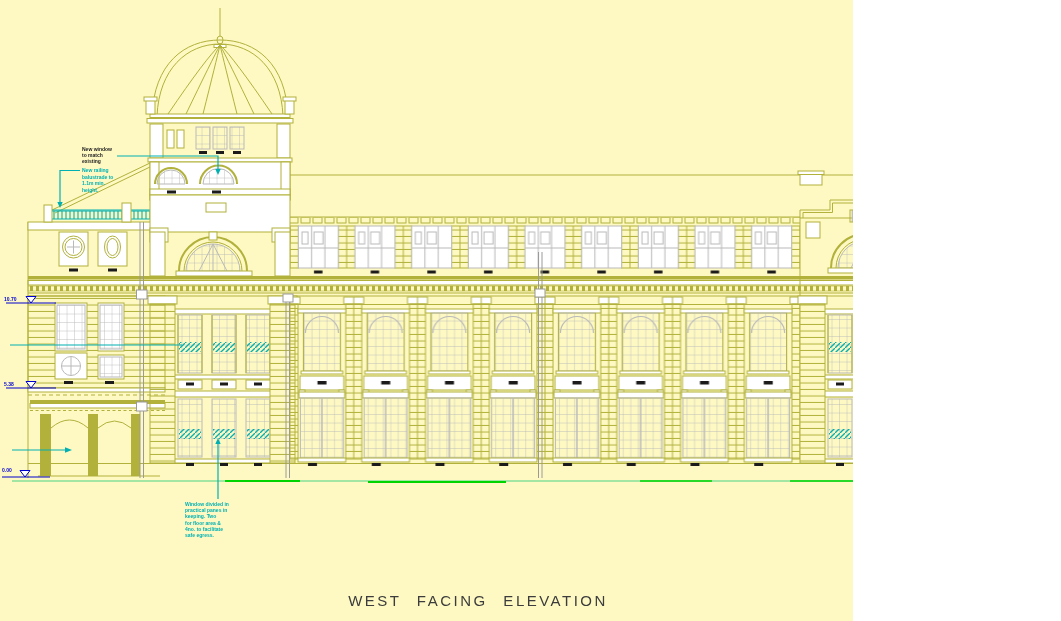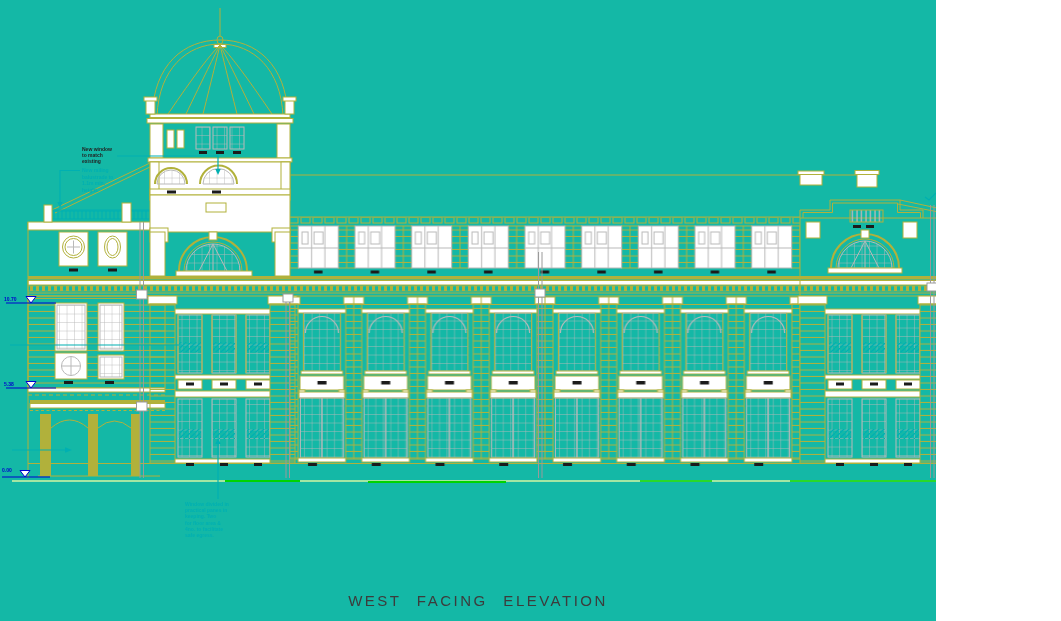--- a/index.html
+++ b/index.html
@@ -1,21 +1,21 @@
 <!DOCTYPE html>
 <html style="--olive: #b1b13b; --glaze: #b9b9b9; --cyan: #00b0b2; --blue: #0000cd; --green_light: #a3e6a3; --green_bright: #00d400; --ink: #1b1b1b; --title: #3c3c3c; --pipe: #9a9a9a;"><head>
 <meta charset="utf-8">
 <style>
   :root{
     --olive:#b1b13b; --glaze:#b9b9b9; --cyan:#00b0b2; --blue:#0000cd;
     --green_light:#a3e6a3; --green_bright:#00d400; --ink:#1b1b1b; --title:#3c3c3c;
     --pipe:#9a9a9a;
   }
   html,body{margin:0;padding:0;background:#ffffff;}
-  .stage{position:relative;width:936px;height:621px;background:#14b8a6;overflow:hidden;
+  .stage{position:relative;width:853px;height:621px;background:#fef9c3;overflow:hidden;
          font-family:"Liberation Sans", sans-serif;}
   svg{position:absolute;left:0;top:0;}
   .ol{stroke:var(--olive);fill:none;stroke-width:1;}
   .ol2{stroke:var(--olive);fill:none;stroke-width:2;}
   .olf{fill:var(--olive);stroke:none;}
   .wol{fill:#fff;stroke:var(--olive);stroke-width:1;}
   .gr{stroke:var(--glaze);fill:none;stroke-width:1;}
   .cy{stroke:var(--cyan);fill:none;stroke-width:1.2;}
   .cyf{fill:var(--cyan);stroke:none;}
   .bl{stroke:var(--blue);fill:none;stroke-width:1.2;}

